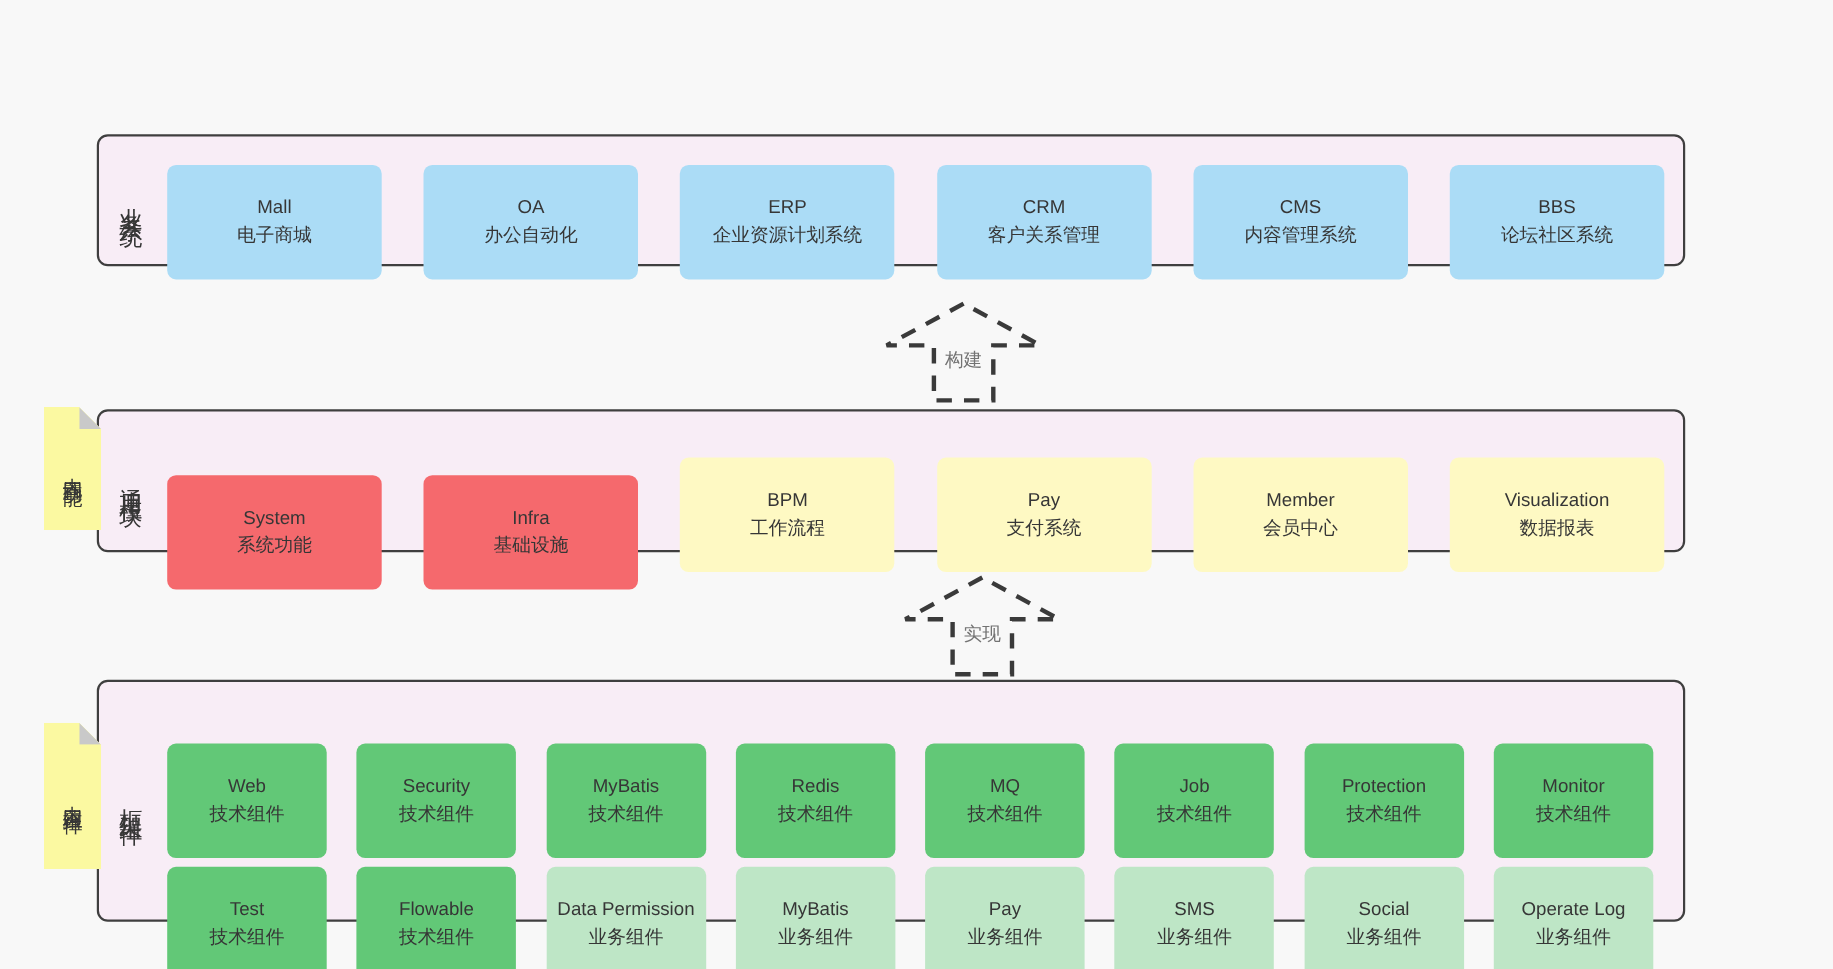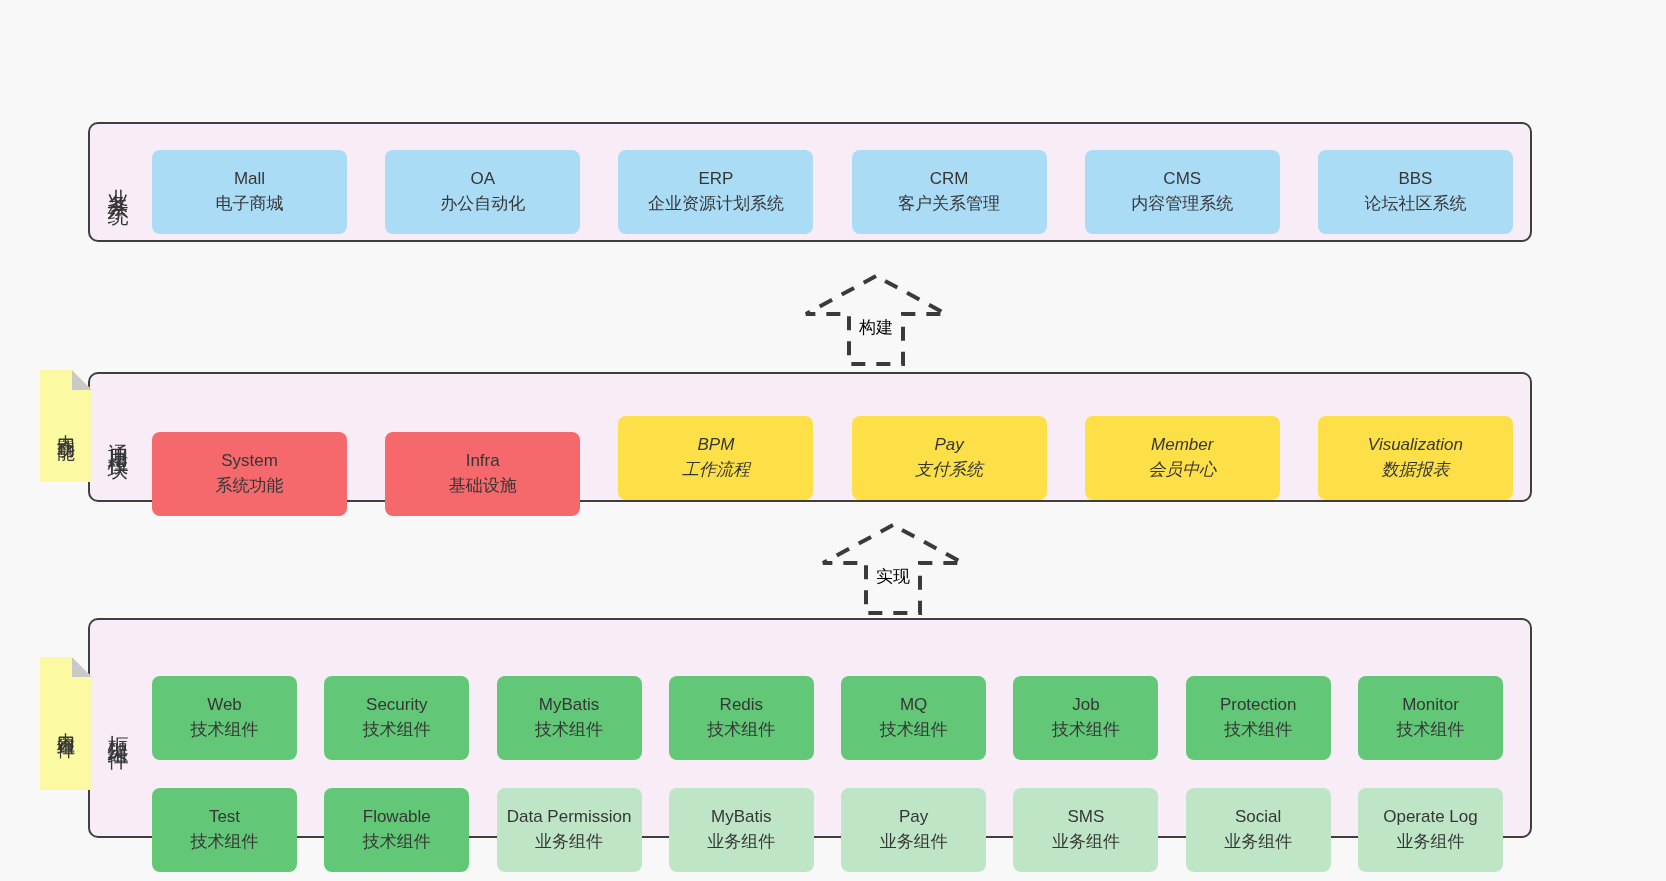--- a/index.html
+++ b/index.html
@@ -50,38 +50,38 @@
     align-items: center;
   }
   .row-business   { top: 26px; }
   .row-modules    { top: 26px; }
   .row-comp       { right: 27px; }
   .row-comp-1     { top: 20px; }
   .row-comp-2     { top: 132px; }
 
   .box {
     width: 195px;
-    height: 84px;
+    height: 104px;
     border-radius: 8px;
     display: flex;
     flex-direction: column;
     align-items: center;
     justify-content: center;
     text-align: center;
     font-size: 17px;
     line-height: 1.45;
     padding: 2px 6px;
     box-sizing: border-box;
   }
   .box .title, .box .subtitle { display: block; }
   .row-comp .box { width: 145px; margin-top: 36px; }
 
   .v-blue  { background: #abdcf6; }
   .v-red   { background: #f5696d; margin-top: 32px; }
-  .v-pink  { background: #fde047; font-style: italic; }
+  .v-pink  { background: #fef9c3; }
   .v-green { background: #62c877; }
   .v-light { background: #bee6c6; }
 
   .note {
     position: absolute;
     left: -50px;
     width: 52px;
     background: #fbf9a1;
     clip-path: polygon(0 0, calc(100% - 20px) 0, 100% 20px, 100% 100%, 0 100%);
     display: flex;
@@ -120,21 +120,21 @@
   .arrow-build     { left: 801px; top: 272px; }
   .arrow-implement { left: 818px; top: 521px; }
   .arrow-label {
     position: absolute;
     left: 50%;
     top: 43px;
     transform: translateX(-50%);
     background: #f8f8f8;
     padding: 1px 3px;
     font-size: 17px;
-    color: #000000;
+    color: #737373;
     white-space: nowrap;
   }
 </style>
 </head>
 <body>
 
 <div class="canvas">
 
   <div class="layer layer-business">
     <div class="vlabel">业务系统</div>

